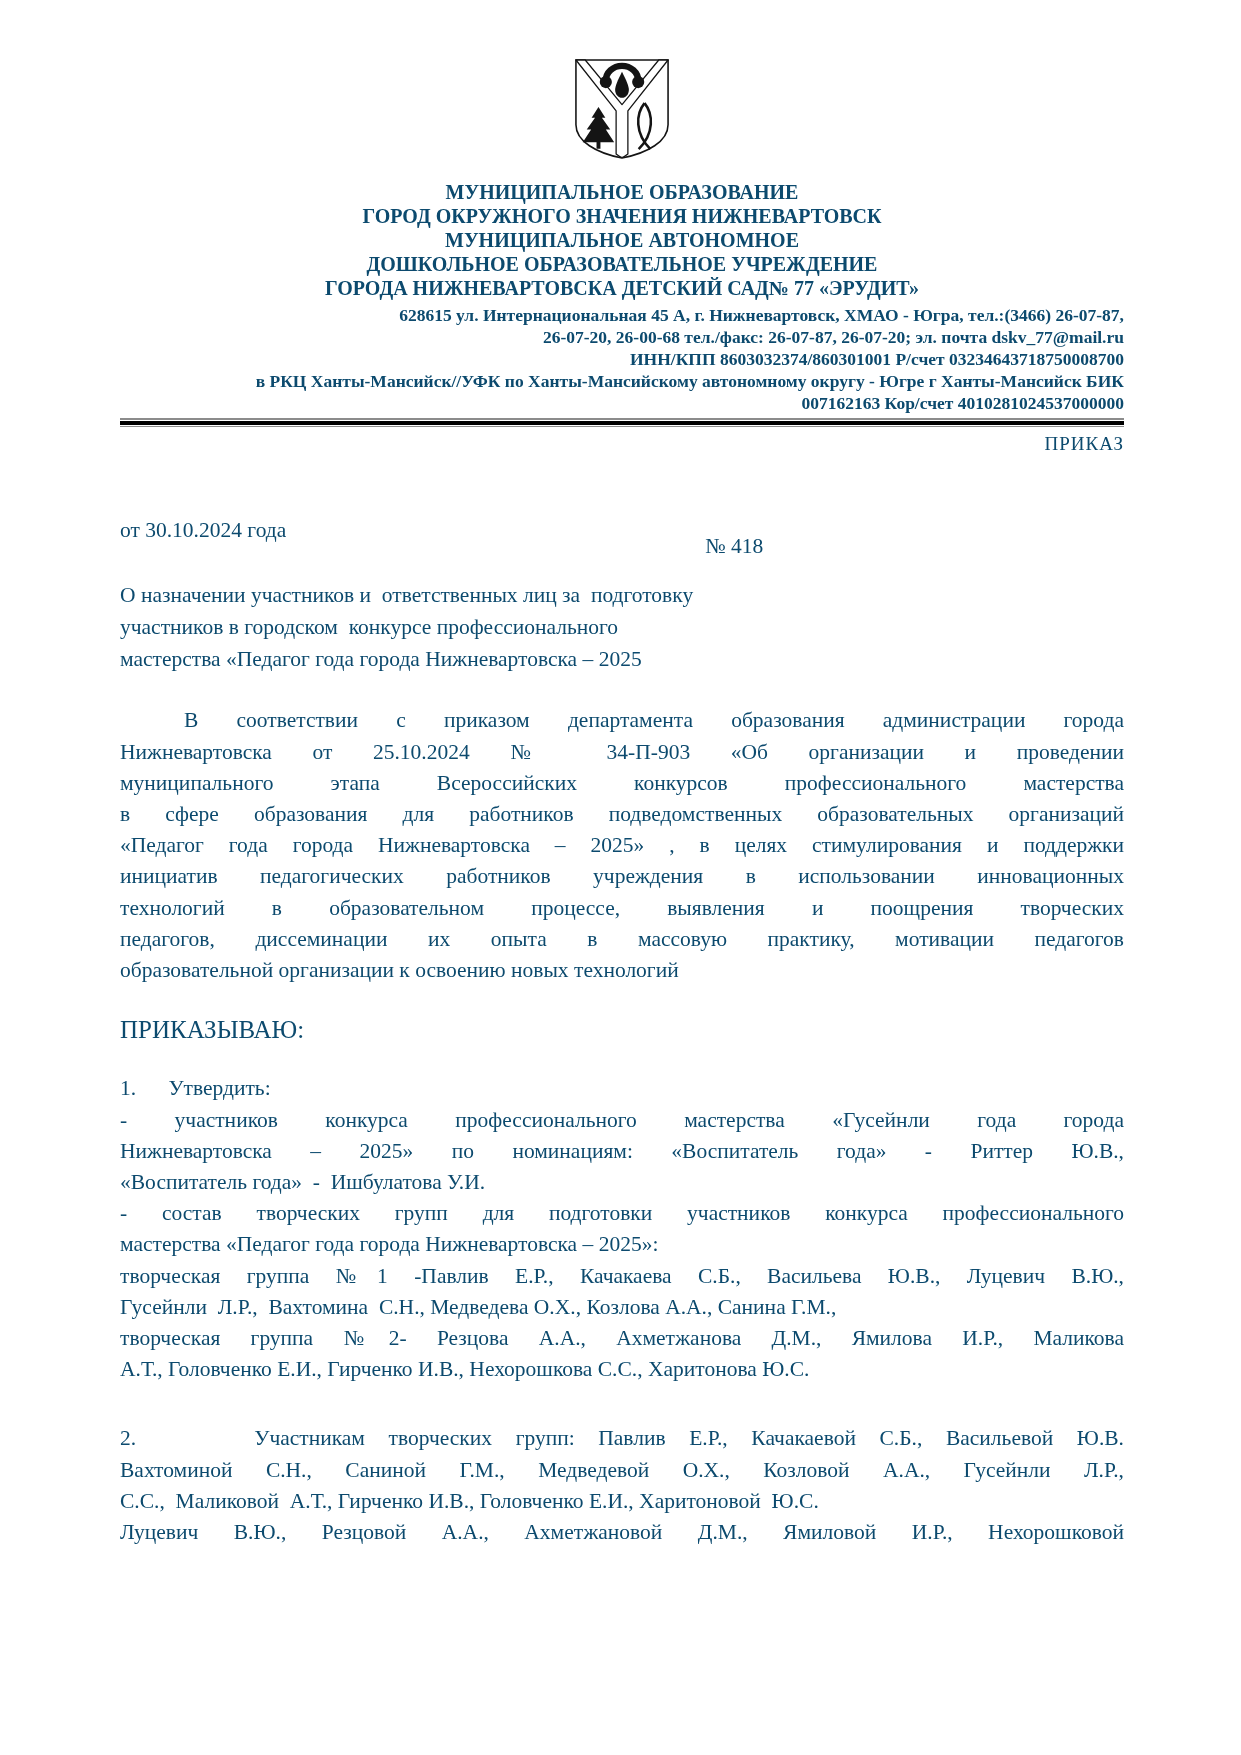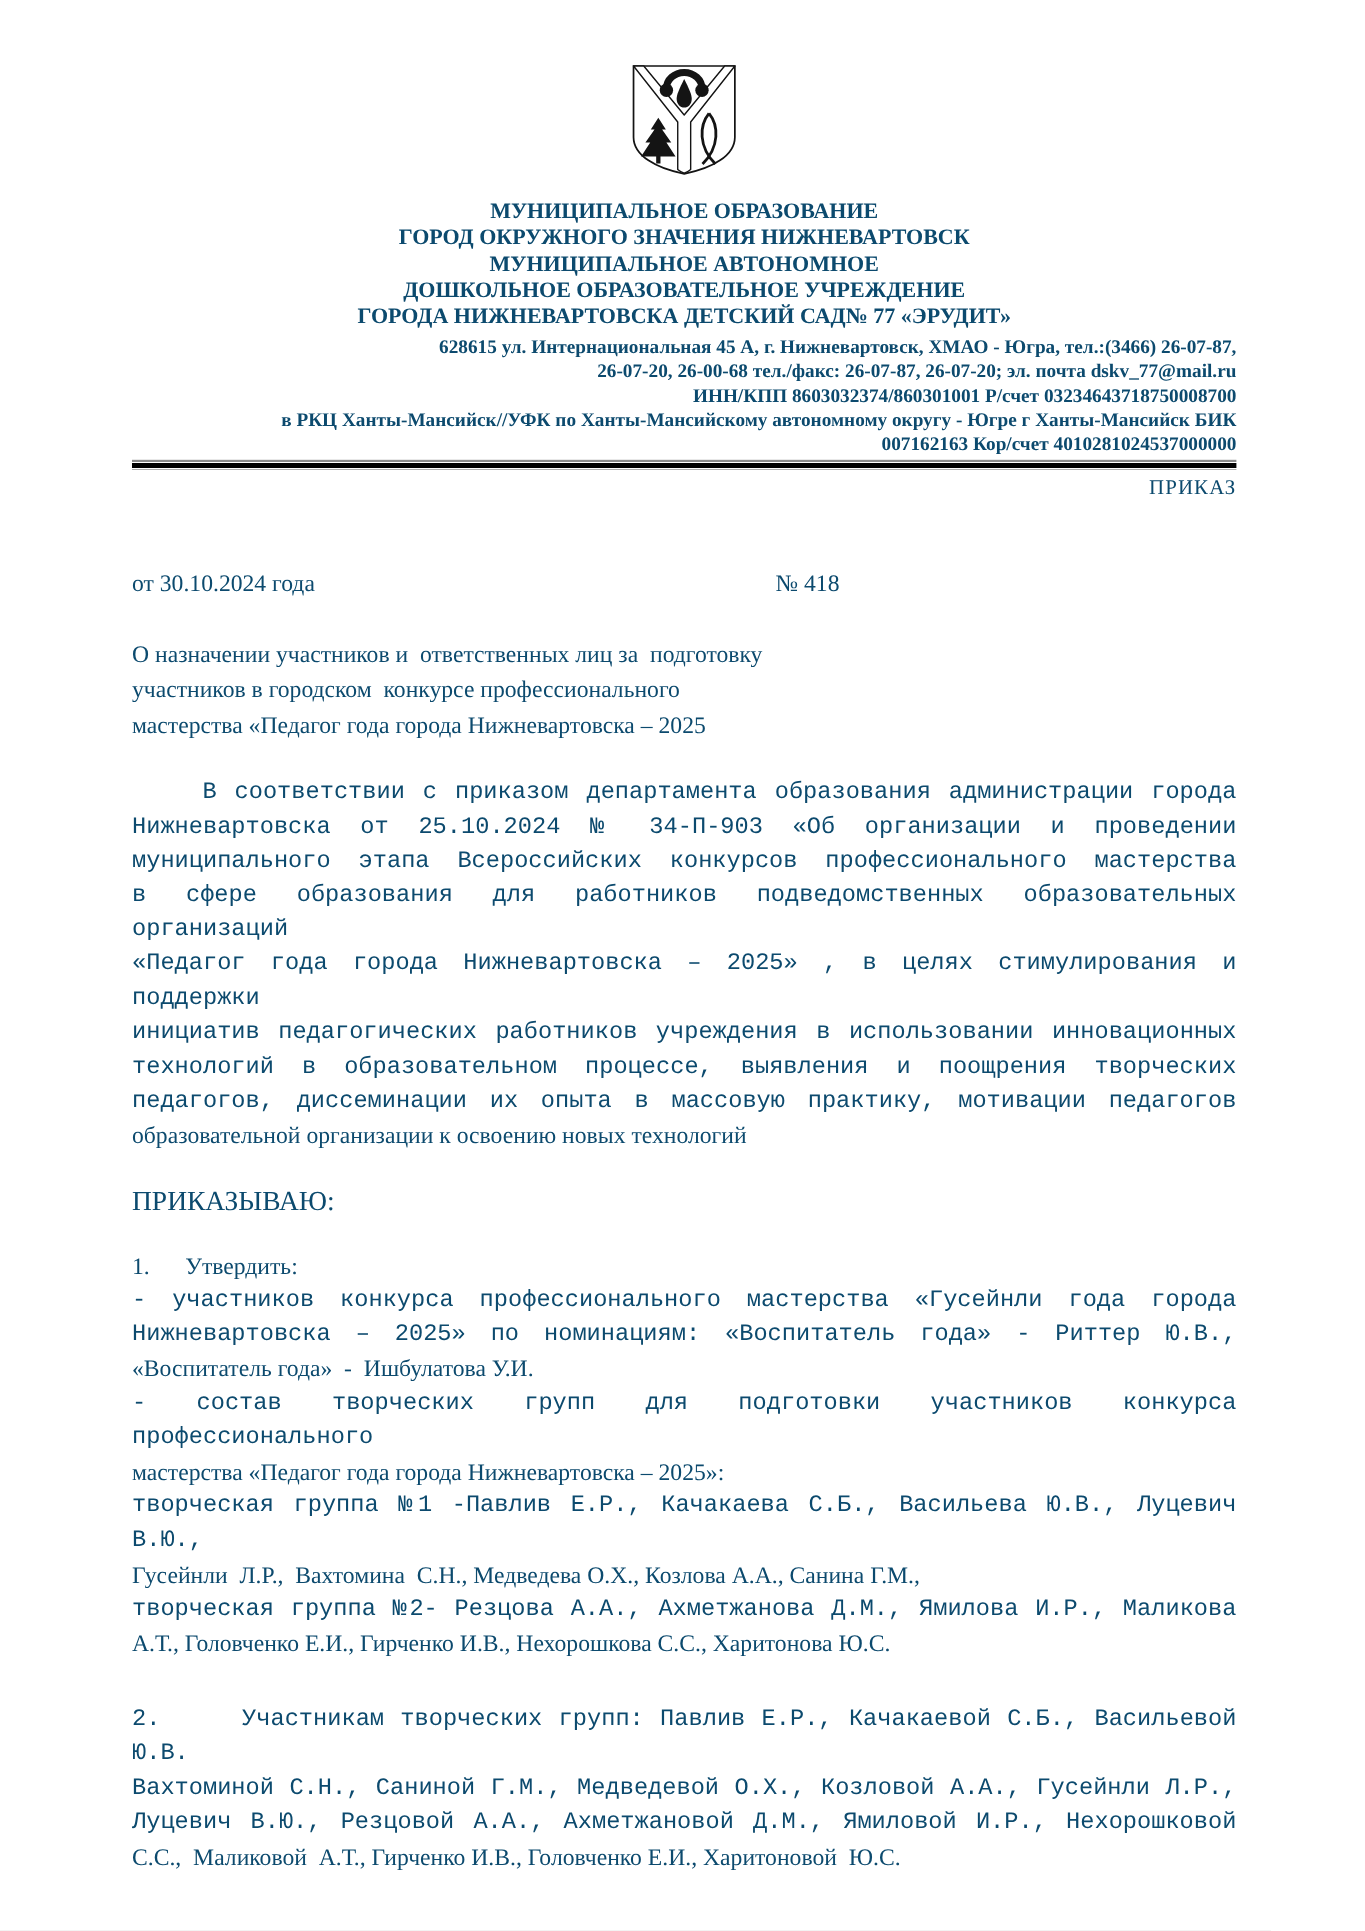--- a/index.html
+++ b/index.html
@@ -28,30 +28,30 @@
   .rule{
     margin-top:4px;height:9px;width:100%;
     background:linear-gradient(to bottom,#8c8c8c 0 2px,#ffffff 2px 3px,#000000 3px 7px,#ffffff 7px 8px,#8c8c8c 8px 9px);
   }
   .doc-title{
     margin-top:5px;text-align:right;font-size:19px;line-height:24px;letter-spacing:1px;
   }
   .date-row{
     position:relative;margin-top:60px;font-size:21.5px;line-height:28px;height:28px;
   }
-  .date-row .number{position:absolute;left:585px;top:0;}
+  .date-row .number{position:absolute;left:585px;top:16px;}
   .subject{margin-top:36px;}
   .subject .line{font-size:21.5px;line-height:31.8px;white-space:pre-wrap;}
   .para{font-size:21.5px;}
   .para .line{line-height:31.2px;min-height:31.2px;}
   .body-para{margin-top:30px;}
   .resolution{margin-top:28px;font-size:25px;line-height:31.2px;}
   .item1{margin-top:28px;}
   .item2{margin-top:38px;}
-  .line.j{text-align:justify;text-align-last:justify;font-family:Liberation Mono, monospace;}
+  .line.j{text-align:justify;text-align-last:justify;}
   .line.ind{padding-left:64px;}
 </style>
 </head>
 <body>
 
 <div class="page">
 
   <div class="emblem-wrap">
     <svg viewBox="0 0 100 104" width="98" height="102">
 
@@ -125,17 +125,17 @@
       <div class="line">мастерства «Педагог года города Нижневартовска – 2025»:</div>
       <div class="line j">творческая группа №1 -Павлив Е.Р., Качакаева С.Б., Васильева Ю.В., Луцевич В.Ю.,</div>
       <div class="line">Гусейнли&nbsp; Л.Р.,&nbsp; Вахтомина&nbsp; С.Н., Медведева О.Х., Козлова А.А., Санина Г.М.,</div>
       <div class="line j">творческая группа №2- Резцова А.А., Ахметжанова Д.М., Ямилова И.Р., Маликова</div>
       <div class="line">А.Т., Головченко Е.И., Гирченко И.В., Нехорошкова С.С., Харитонова Ю.С.</div>
     </div>
 
   <div class="para item2">
       <div class="line j">2.&nbsp;&nbsp;&nbsp;&nbsp;&nbsp;Участникам творческих групп: Павлив Е.Р., Качакаевой С.Б., Васильевой Ю.В.</div>
       <div class="line j">Вахтоминой С.Н., Саниной Г.М., Медведевой О.Х., Козловой А.А., Гусейнли Л.Р.,</div>
+      <div class="line">С.С.,&nbsp; Маликовой&nbsp; А.Т., Гирченко И.В., Головченко Е.И., Харитоновой&nbsp; Ю.С.</div>
       <div class="line j">Луцевич В.Ю., Резцовой А.А., Ахметжановой Д.М., Ямиловой И.Р., Нехорошковой</div>
-      <div class="line">С.С.,&nbsp; Маликовой&nbsp; А.Т., Гирченко И.В., Головченко Е.И., Харитоновой&nbsp; Ю.С.</div>
     </div>
 
 </div>
 
 </body></html>

